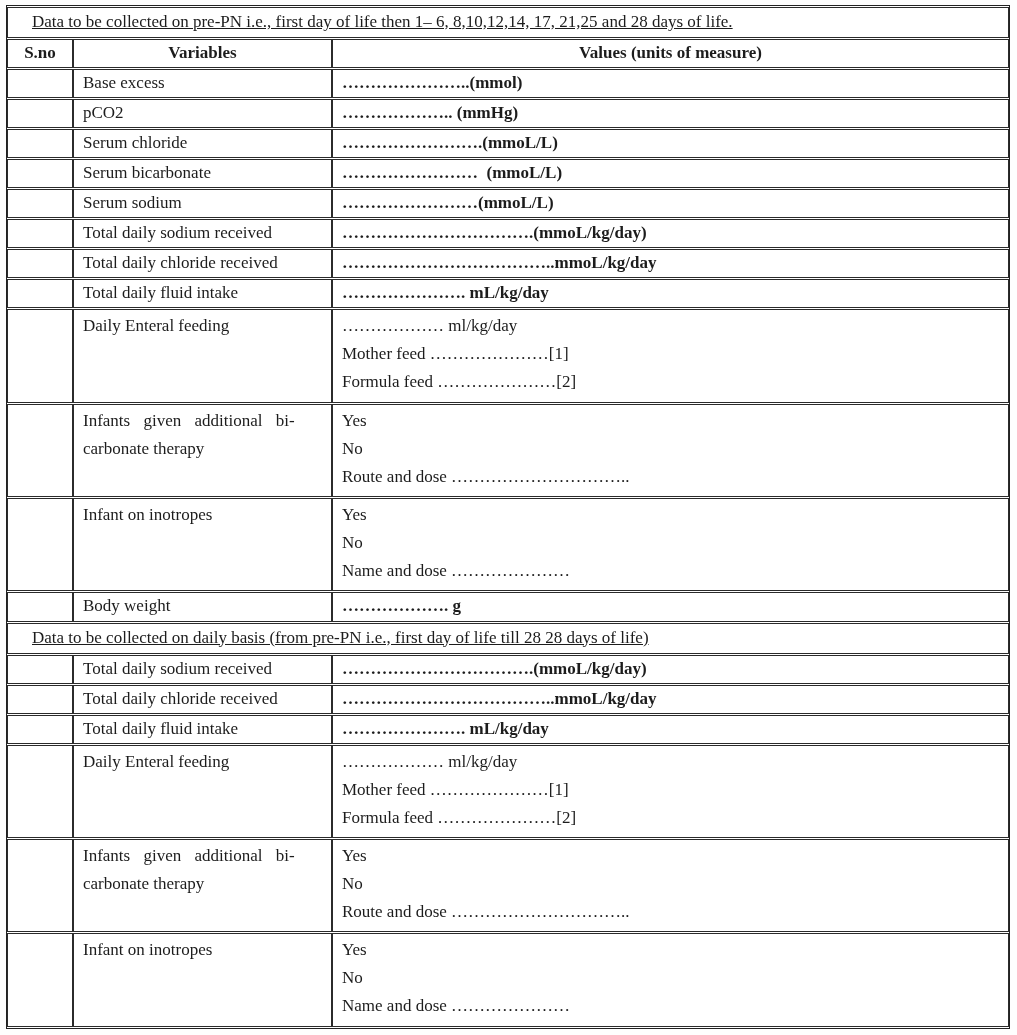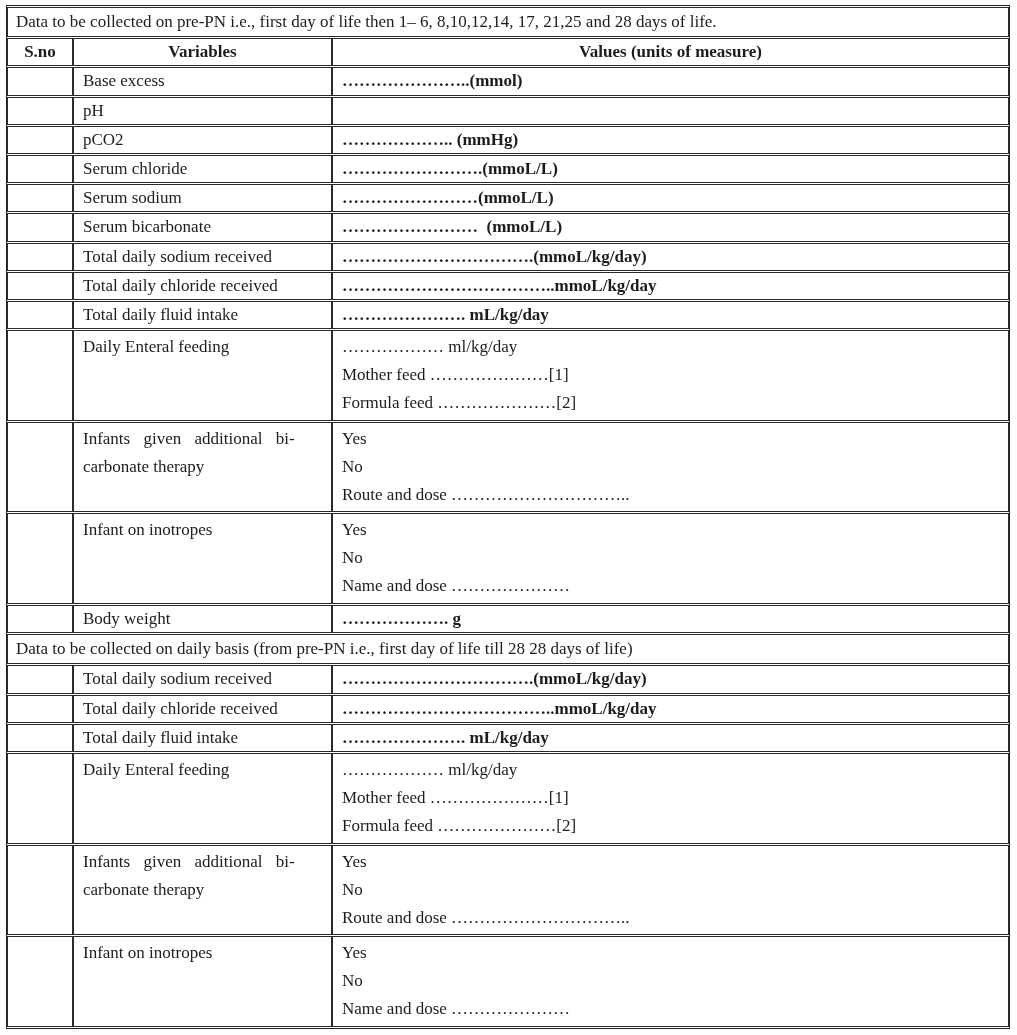--- a/index.html
+++ b/index.html
@@ -11,21 +11,21 @@
   table.form-table{
     width:100%;height:100%;box-sizing:border-box;
     border-collapse:separate;border-spacing:0 1px;
     border:1px solid #222222;background:#ffffff;
   }
   td{
     border:1px solid #2b2b2b;background:#ffffff;
     font-size:17px;line-height:19px;vertical-align:top;
     padding:3px 9px 4px 9px;
   }
-  tr.title-row td{padding:4px 8px 5px 8px;}
+  tr.title-row td{padding:4px 8px 5px 24px;text-decoration:underline;}
   tr.head-row td{font-weight:bold;text-align:center;}
   col.c-sno{width:66px;}
   col.c-var{width:259px;}
   tr.multi td{padding-top:2px;padding-bottom:2px;margin-top:28px;}
   .ln{line-height:28px;white-space:pre-wrap;}
   .spread{word-spacing:9px;}
   .val-text{white-space:pre-wrap;font-weight:bold;}
 </style>
 </head>
 <body>
@@ -48,48 +48,43 @@
       <td>Variables</td>
       <td>Values (units of measure)</td>
     </tr>
 
     <tr>
       <td></td>
       <td>Base excess</td>
       <td class="val-text">…………………..(mmol)</td>
     </tr>
 
-    <tr>
-      <td></td>
-      <td>pH</td>
-      <td class="val-text"></td>
-    </tr>
 
     <tr>
       <td></td>
       <td>pCO2</td>
       <td class="val-text">……………….. (mmHg)</td>
     </tr>
 
     <tr>
       <td></td>
       <td>Serum chloride</td>
       <td class="val-text">…………………….(mmoL/L)</td>
     </tr>
 
     <tr>
       <td></td>
+      <td>Serum bicarbonate</td>
+      <td class="val-text">……………………  (mmoL/L)</td>
+    </tr>
+
+    <tr>
+      <td></td>
       <td>Serum sodium</td>
       <td class="val-text">……………………(mmoL/L)</td>
-    </tr>
-
-    <tr>
-      <td></td>
-      <td>Serum bicarbonate</td>
-      <td class="val-text">……………………  (mmoL/L)</td>
     </tr>
 
 
     <tr>
       <td></td>
       <td>Total daily sodium received</td>
       <td class="val-text">…………………………….(mmoL/kg/day)</td>
     </tr>
 
     <tr>

